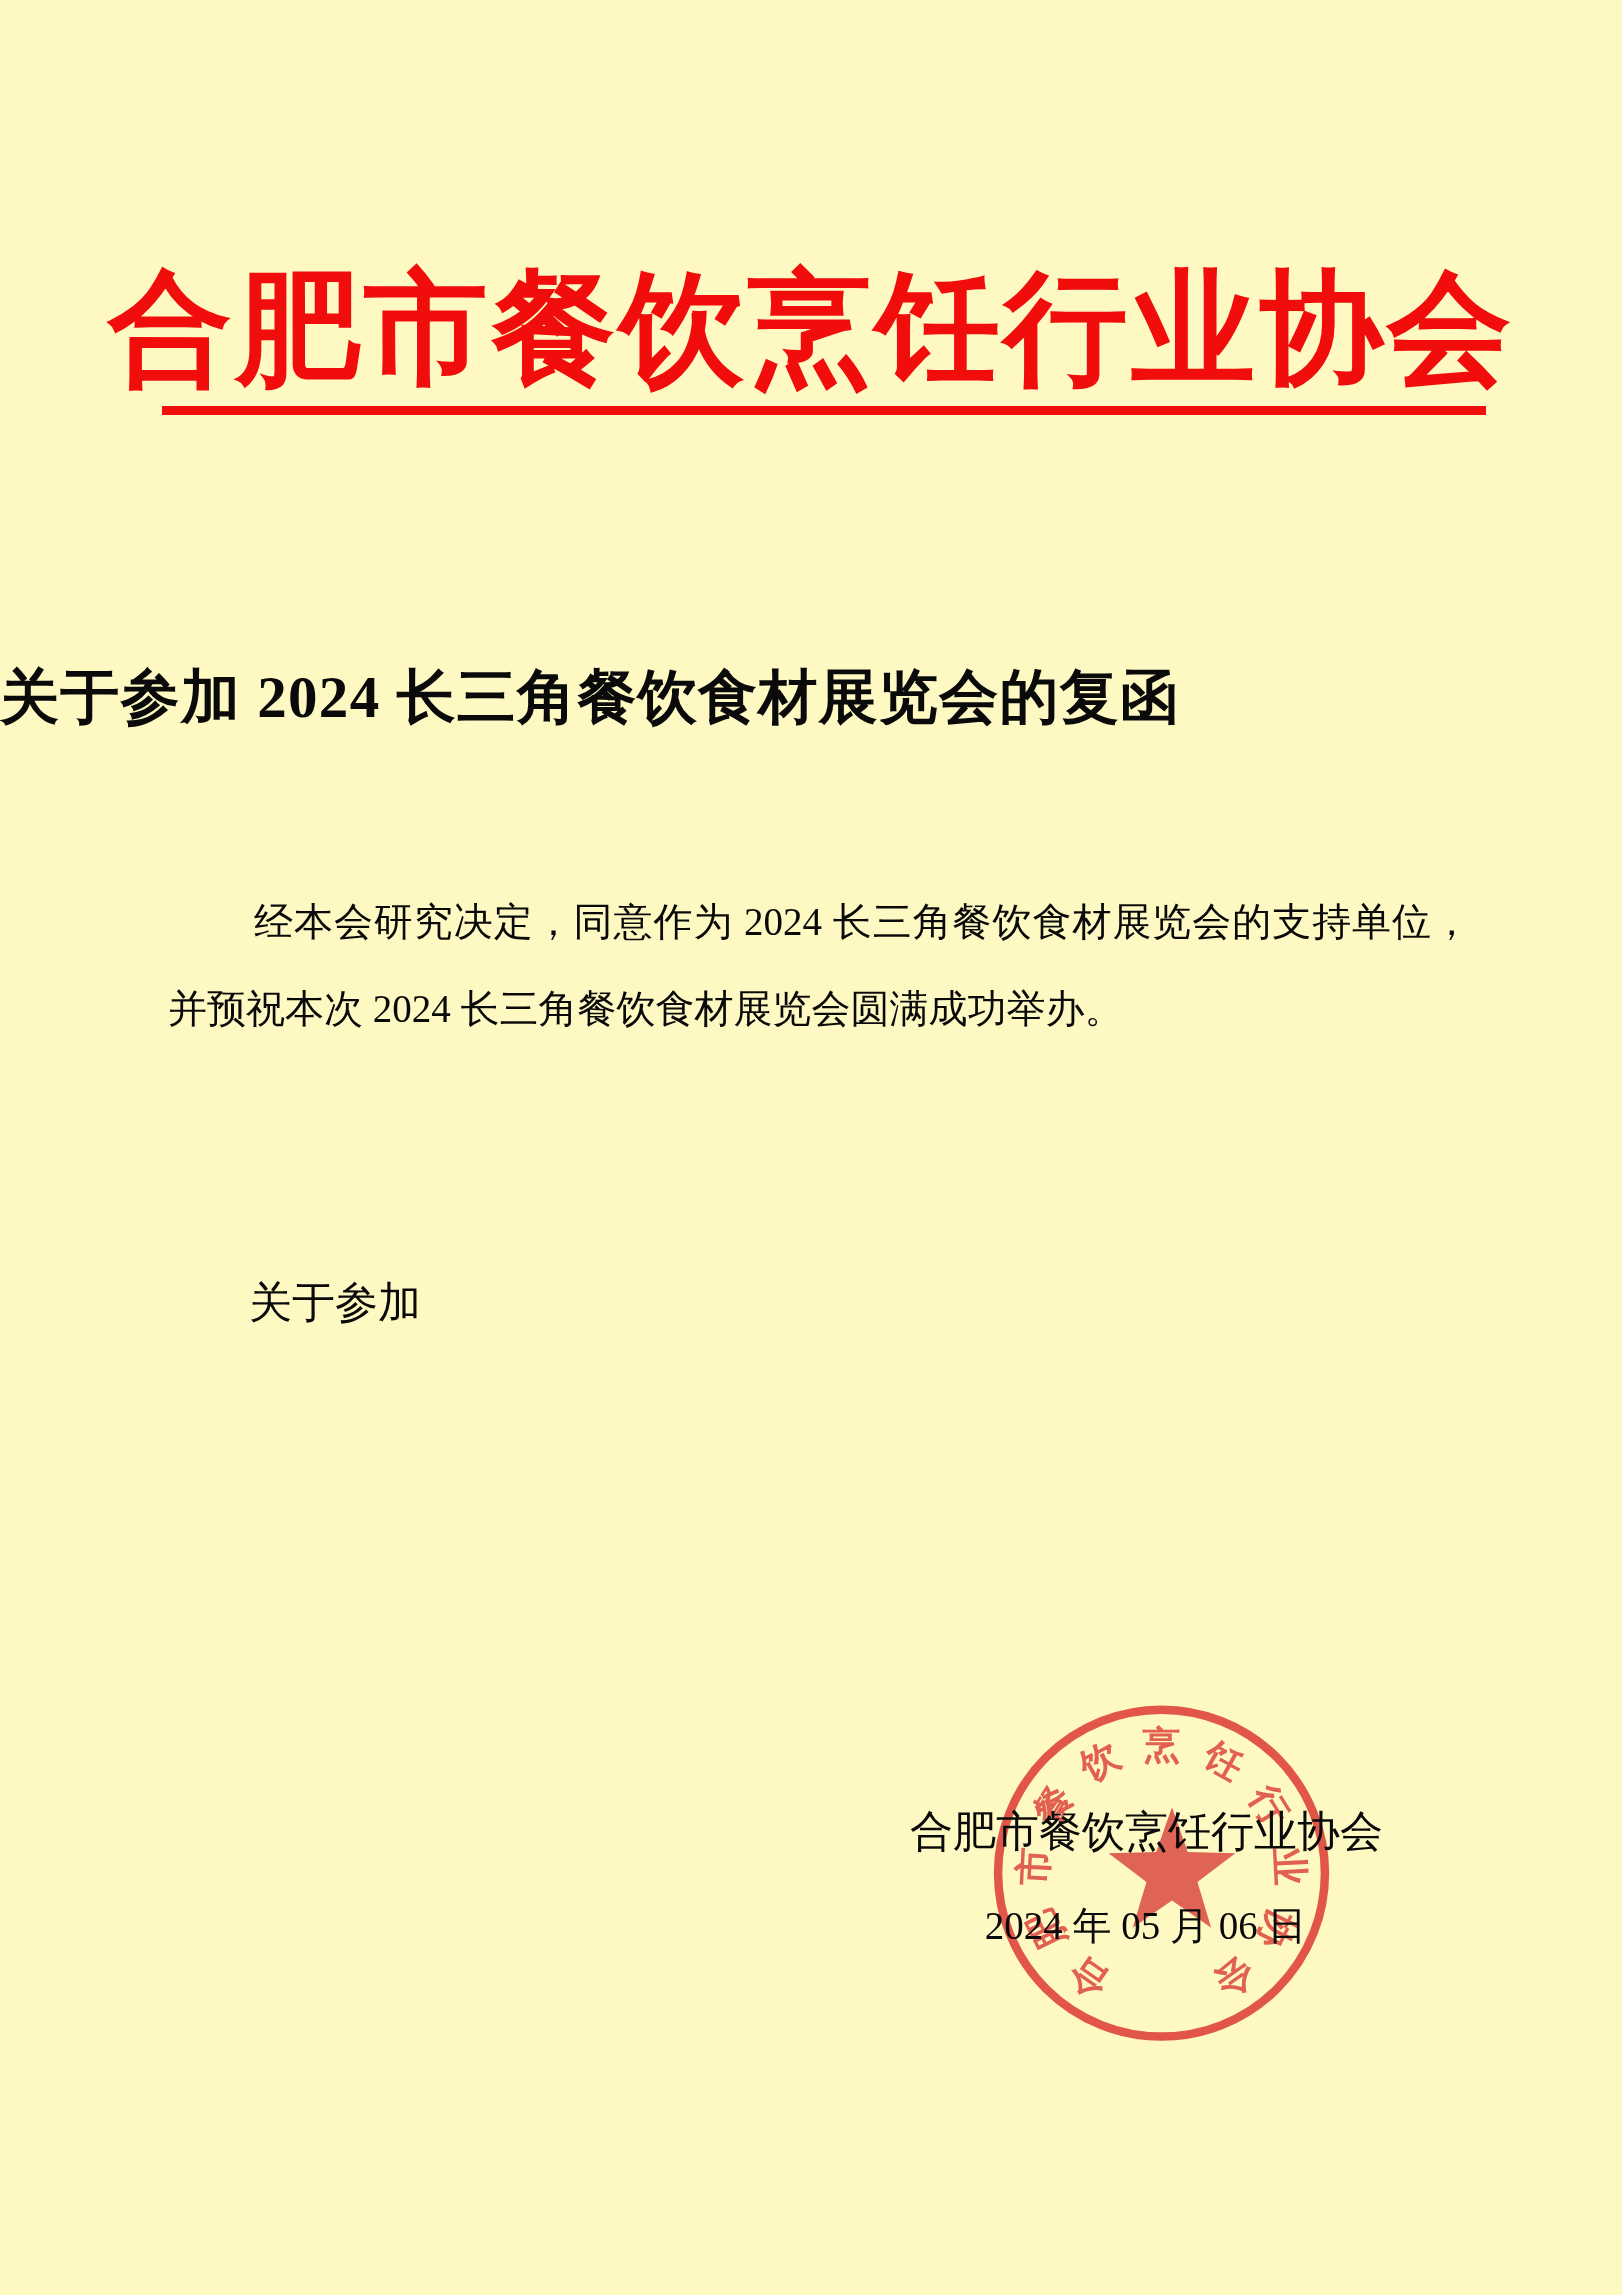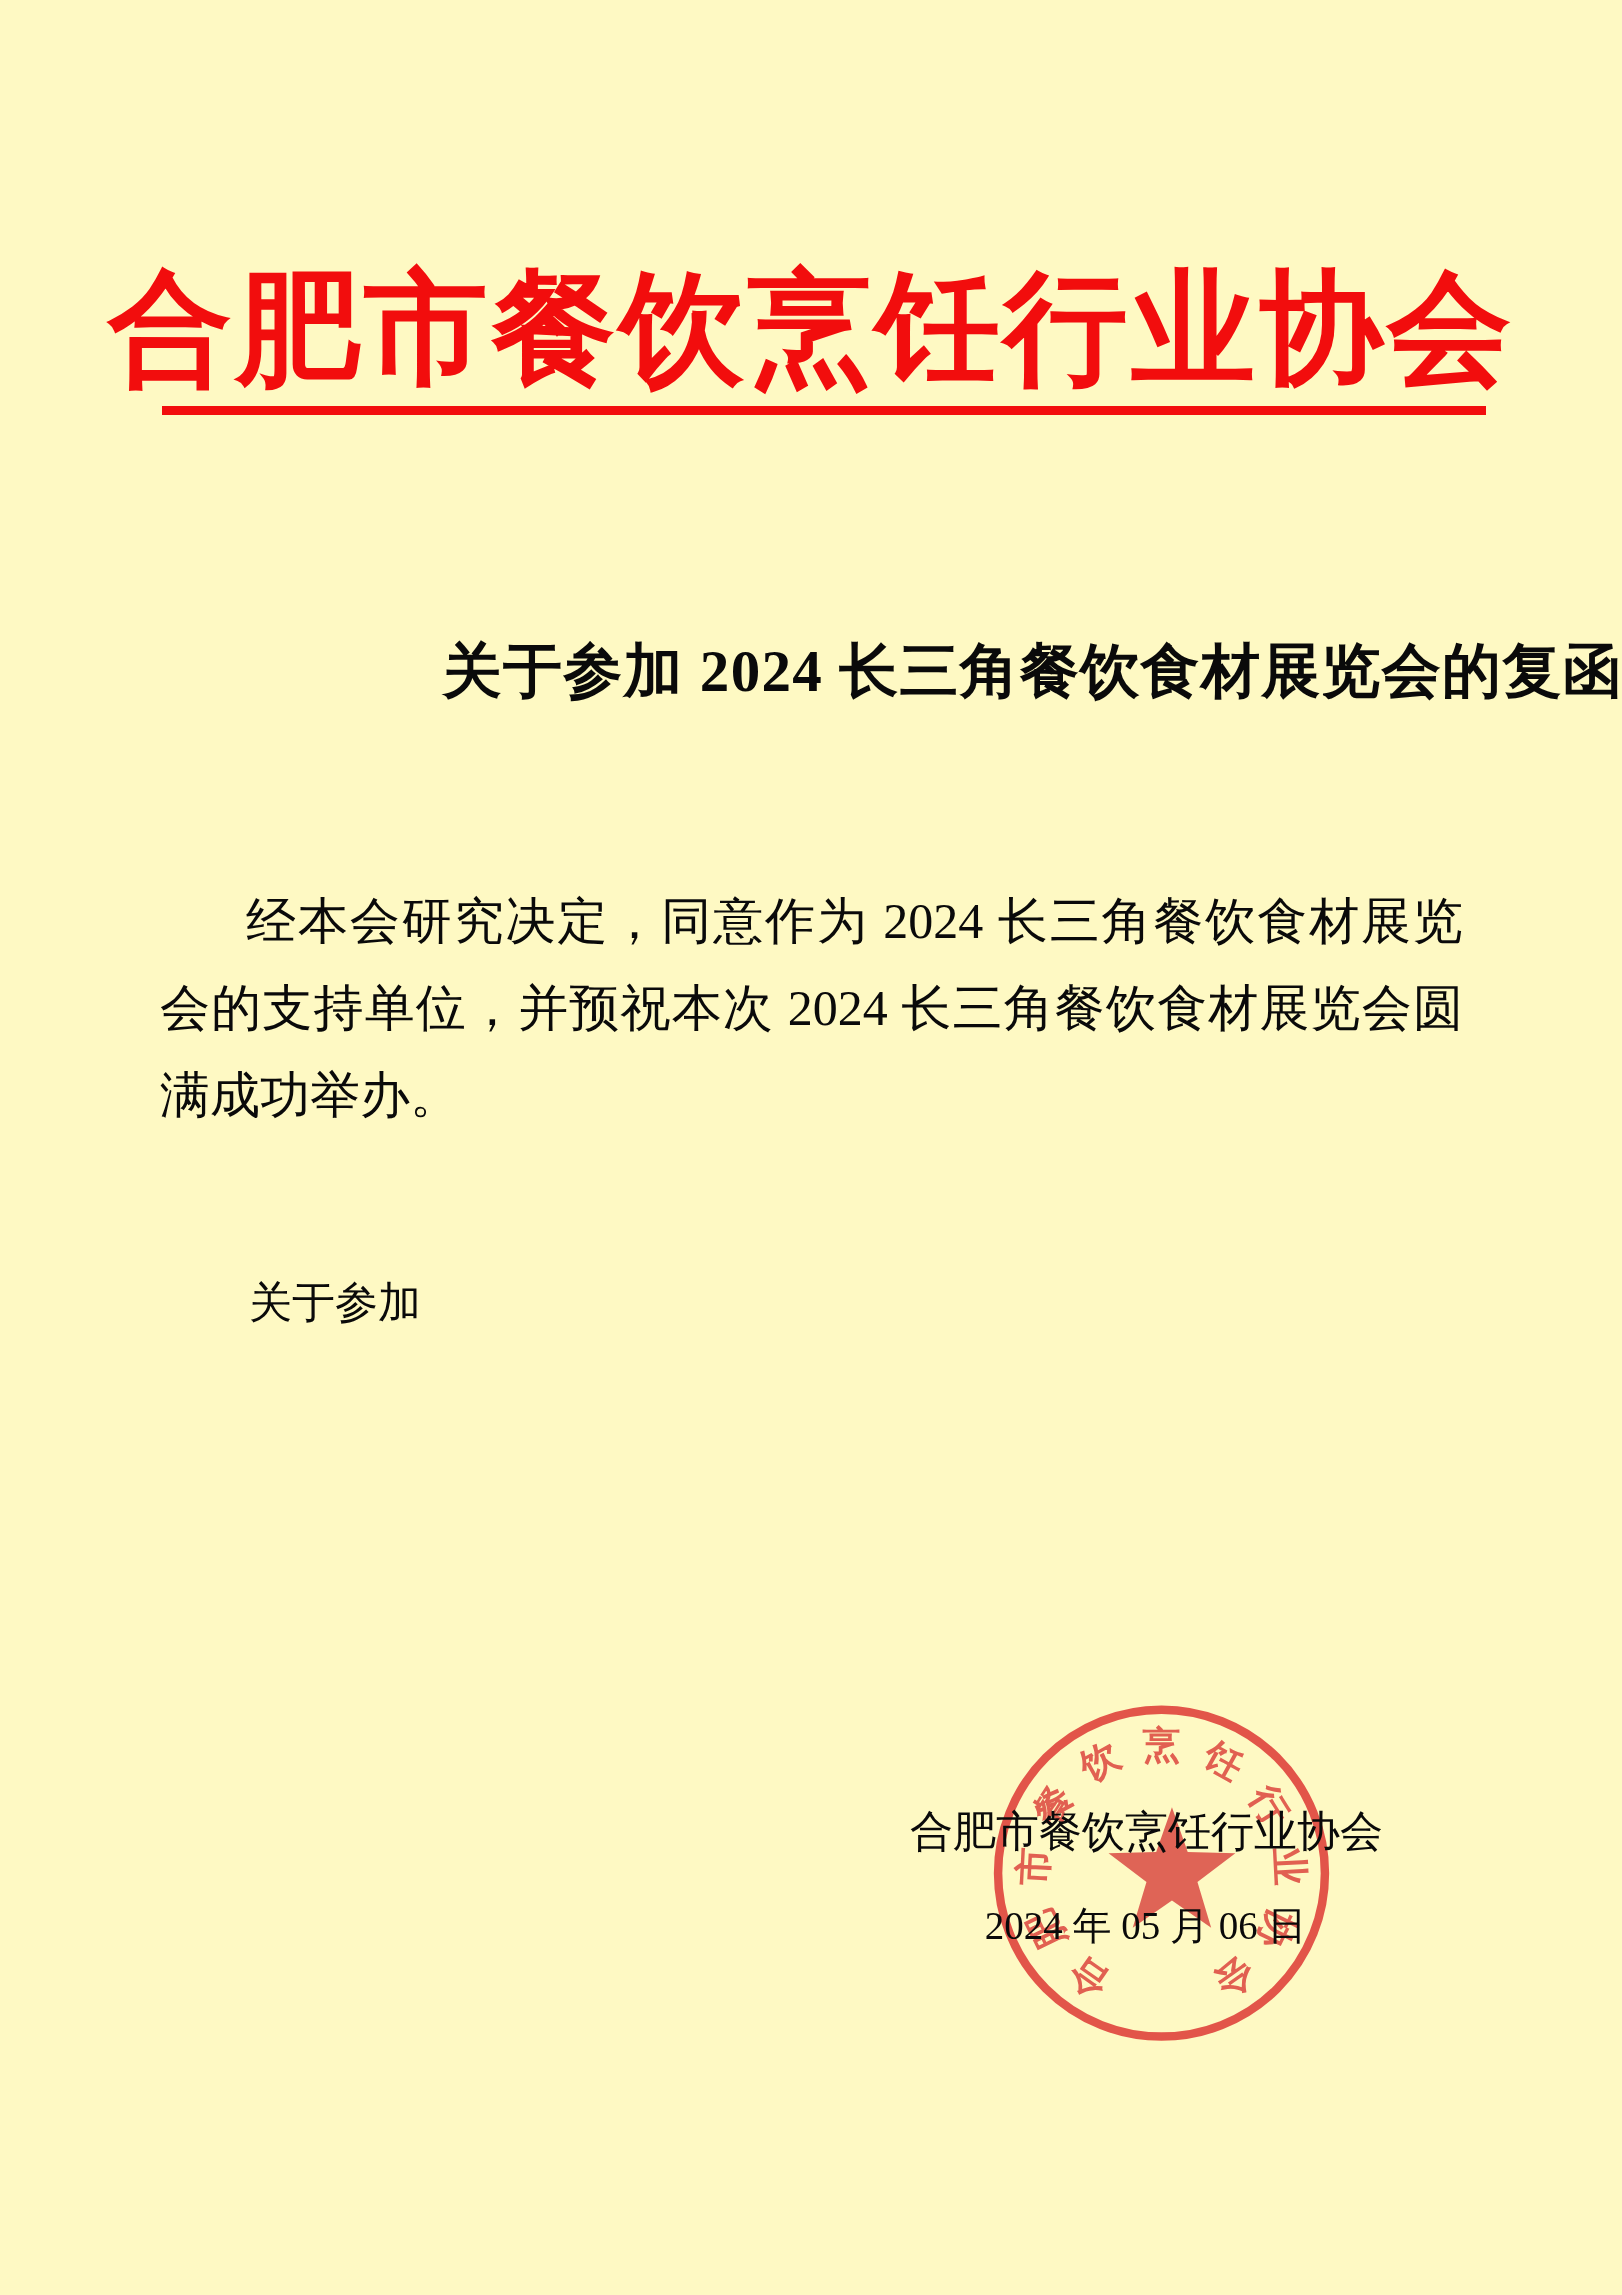--- a/index.html
+++ b/index.html
@@ -34,43 +34,43 @@
     position: absolute;
     top: 406px;
     left: 162px;
     width: 1324px;
     height: 8.5px;
   }
 
   
   .doc-title {
     position: absolute;
-    top: 636px;
+    top: 662px;
     left: 0;
     width: 100%;
-    text-align: right;
+    text-align: left;
     font-size: 59px;
     font-weight: 700;
     line-height: 1.2;
     letter-spacing: 1.3px;
     white-space: nowrap;
   }
   .salutation {
     position: absolute;
     top: 776px;
     left: 162px;
     font-size: 43px;
     line-height: 1.3;
   }
   .body-paragraph {
     position: absolute;
     top: 878px;
-    left: 160px;
+    left: 168px;
     width: 1303px;
-    font-size: 50px;
+    font-size: 39px;
     line-height: 87px;
     text-align: justify;
     text-indent: 86px;
   }
   .closing {
     position: absolute;
     top: 1275px;
     left: 249px;
     font-size: 43px;
     line-height: 1.3;

